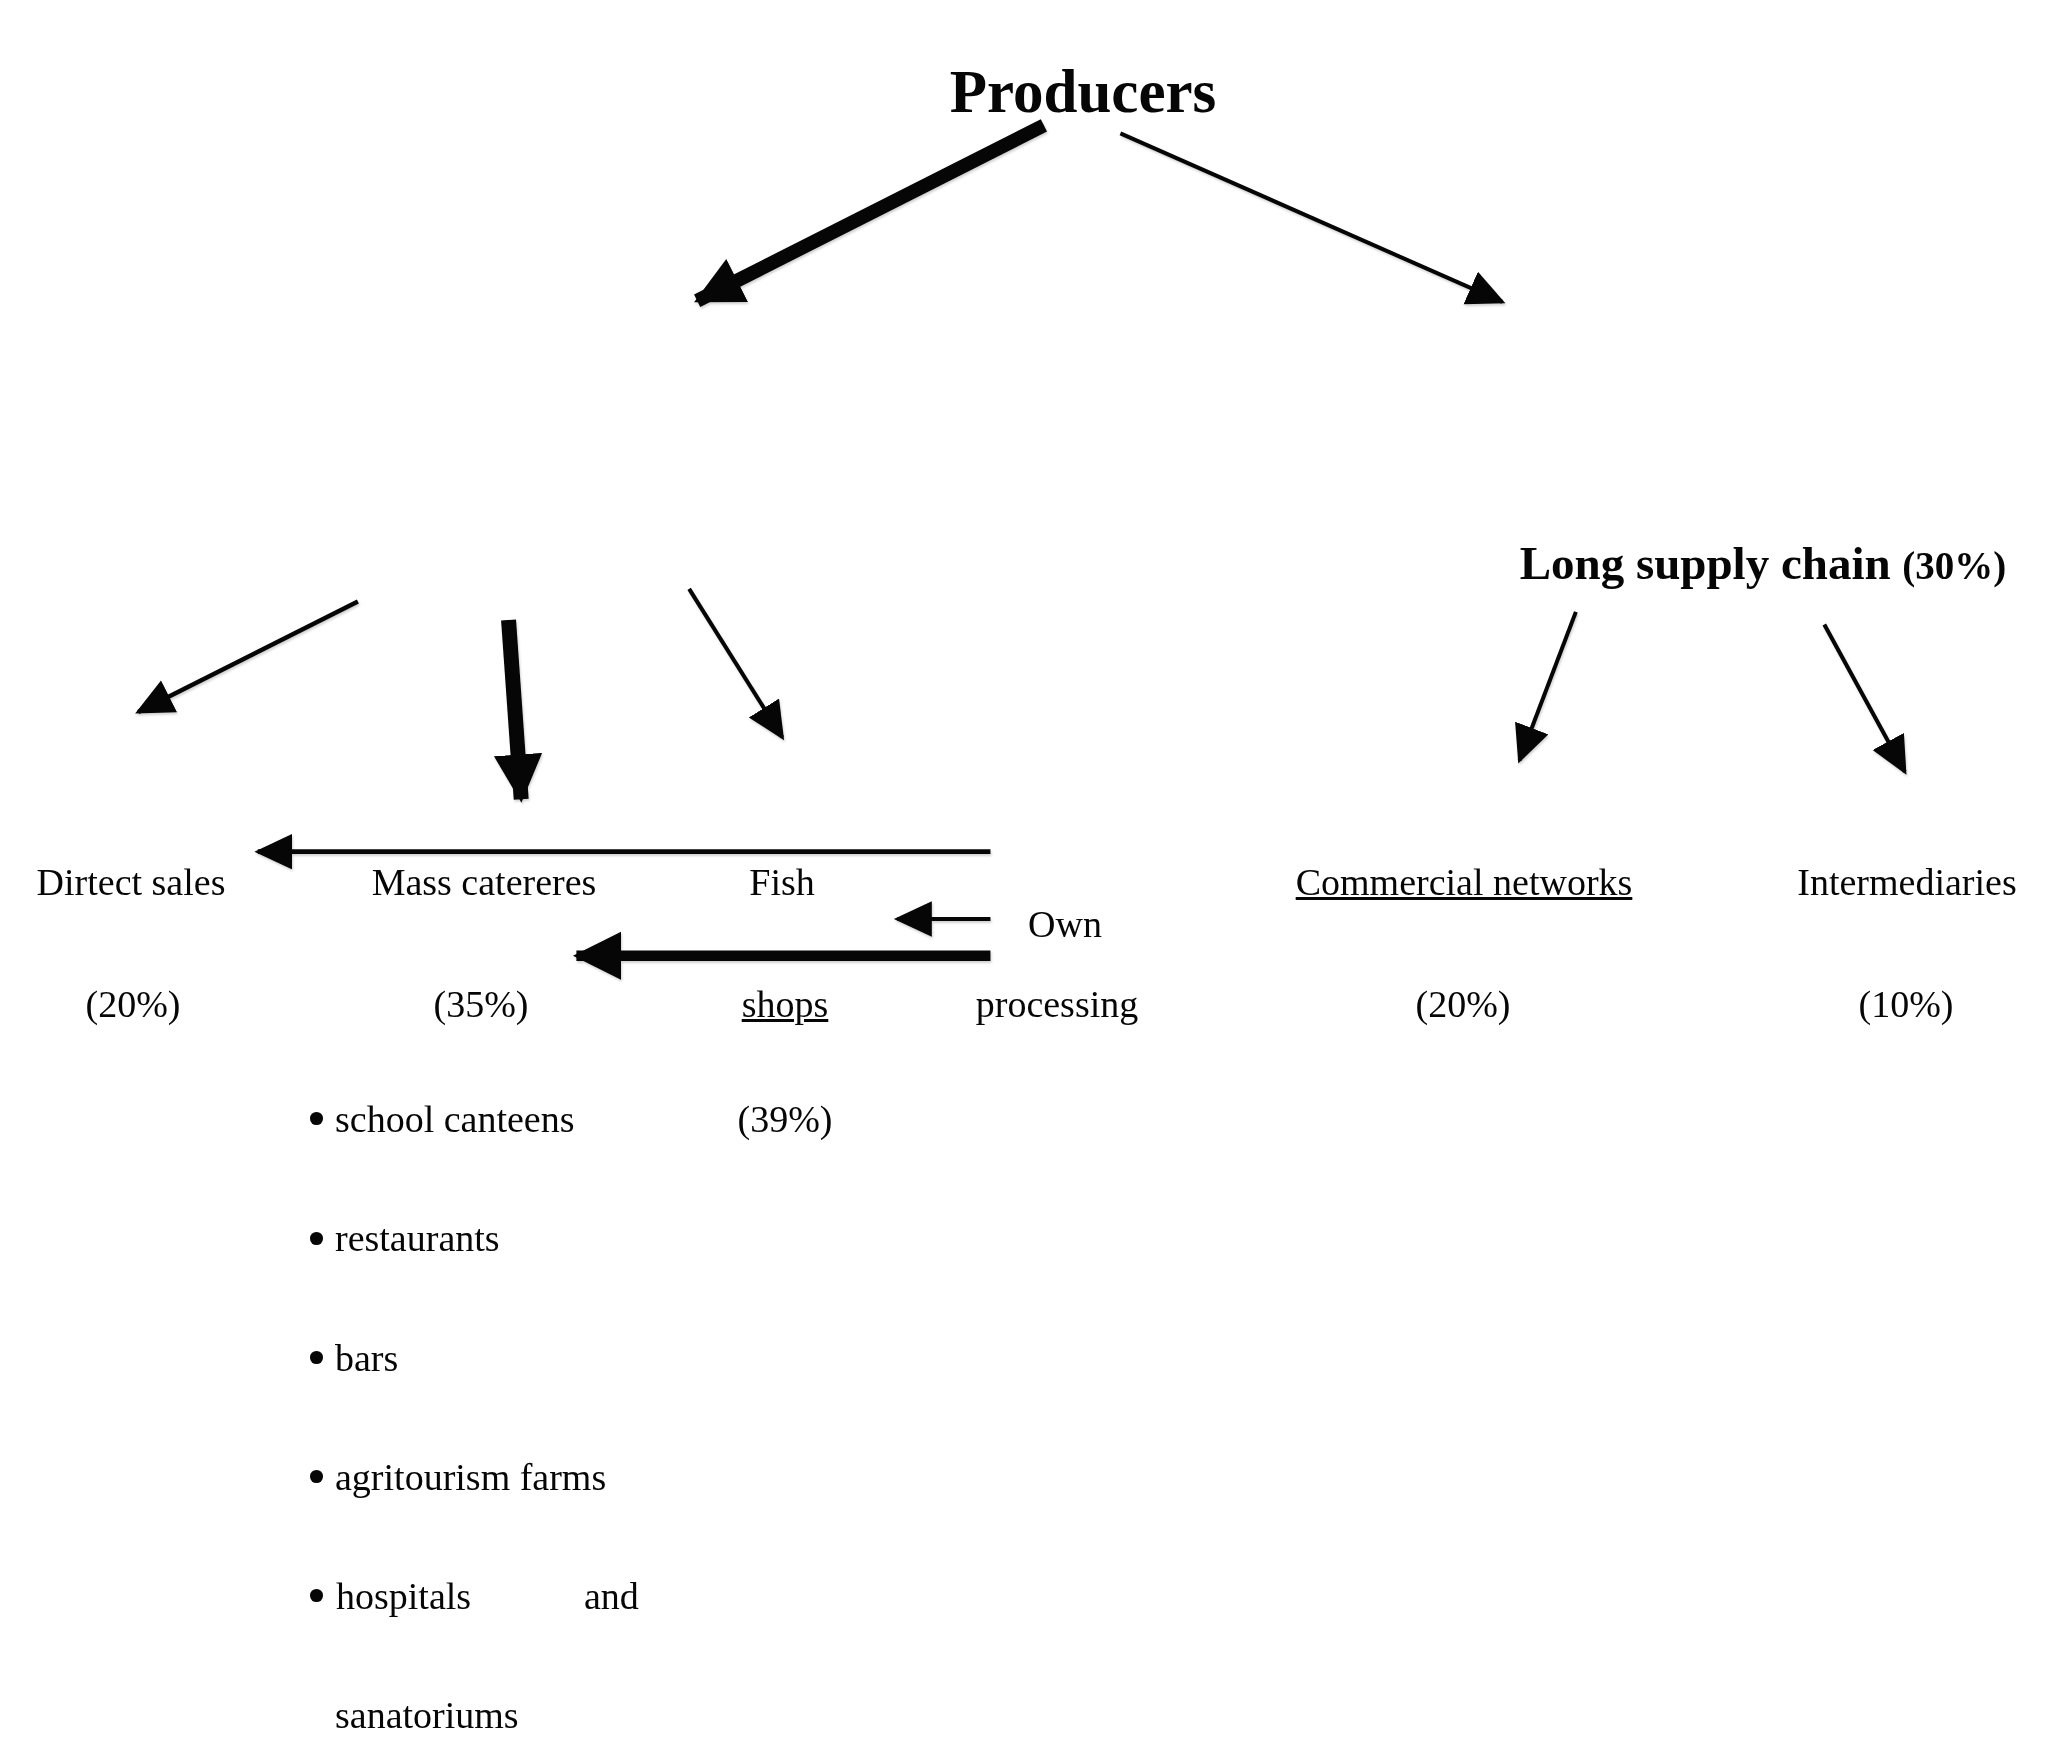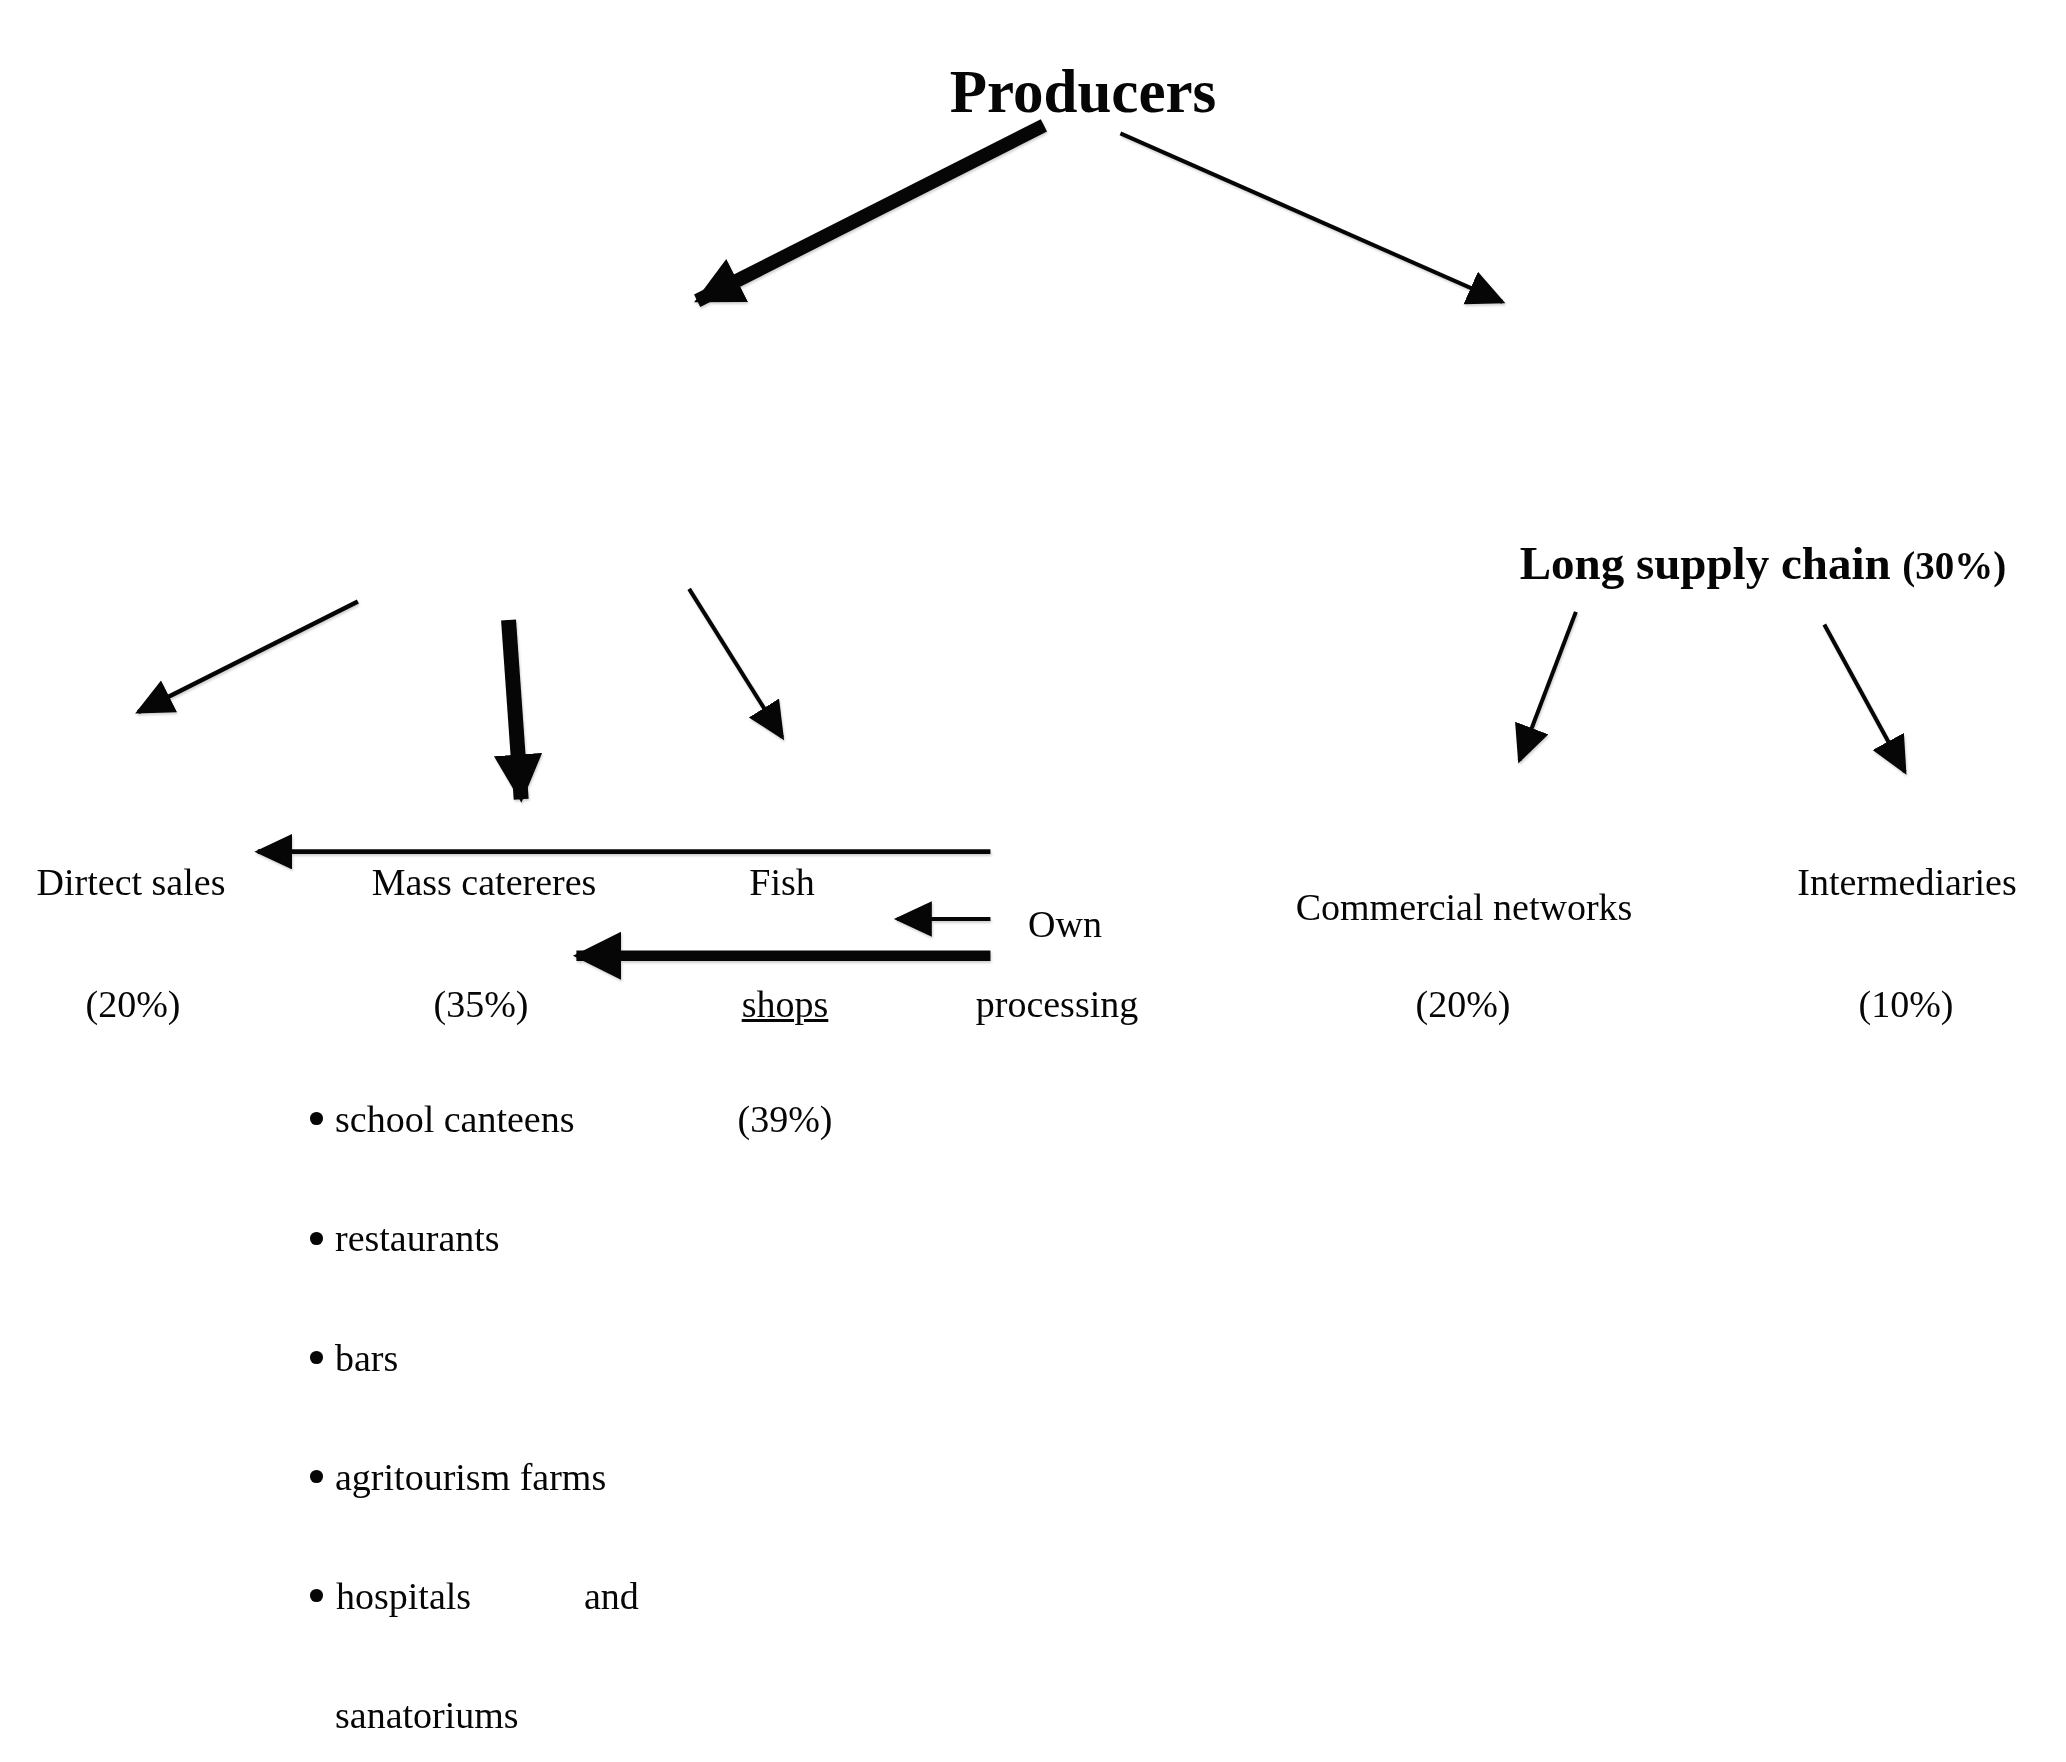--- a/index.html
+++ b/index.html
@@ -82,21 +82,21 @@
 
   <div class="t cx branch-title long" style="left:1763px; top:506px;margin-top:34px;">
     <span>Long supply chain</span>
     <span class="share">(30%)</span>
   </div>
 
   <div class="t cx lbl" style="left:131px; top:863px;">Dirtect sales</div>
   <div class="t cx lbl" style="left:484px; top:863px;">Mass catereres</div>
   <div class="t cx lbl" style="left:782px; top:863px;">Fish</div>
   <div class="t cx lbl" style="left:1065px; top:905px;">Own</div>
-  <div class="t cx lbl" style="left:1464px; top:888px;">Commercial networks</div>
+  <div class="t cx lbl" style="left:1464px; top:863px;text-decoration:underline;">Commercial networks</div>
   <div class="t cx lbl" style="left:1907px; top:863px;">Intermediaries</div>
 
   <div class="t cx lbl" style="left:133px; top:985px;">(20%)</div>
   <div class="t cx lbl" style="left:481px; top:985px;">(35%)</div>
   <div class="t cx lbl" style="left:785px; top:985px;text-decoration:underline;">shops</div>
   <div class="t cx lbl" style="left:1057px; top:985px;">processing</div>
   <div class="t cx lbl" style="left:1463px; top:985px;">(20%)</div>
   <div class="t cx lbl" style="left:1906px; top:985px;">(10%)</div>
 
   <div class="t cx lbl" style="left:785px; top:1100px;">(39%)</div>

